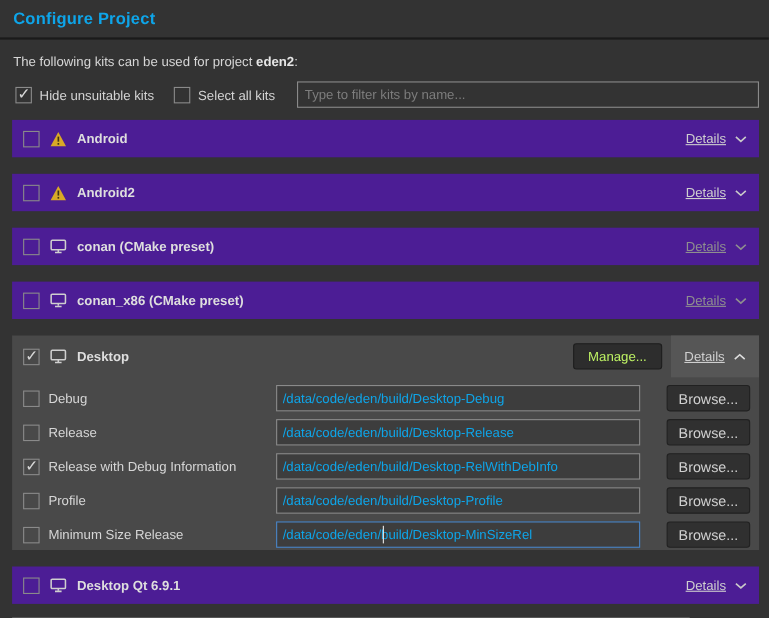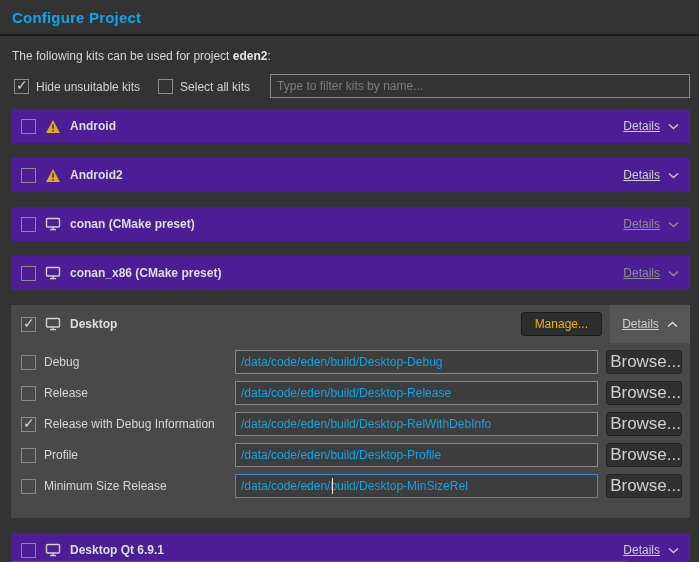--- a/index.html
+++ b/index.html
@@ -20,52 +20,52 @@
   .cb.checked::after { content:"✓"; position:absolute; left:1px; top:-3px; font-size:14px; color:#d8d8d8; }
   .cb-label { margin-left:7px; white-space:nowrap; }
   .filter-input {
     flex:1; margin-left:20px; height:24px; background:#333333;
     border:1px solid #8a8a8a; color:#f0abfc; padding:0 6px;
     font-family:"Liberation Sans", sans-serif; font-size:12px; outline:none;
   }
   .filter-input::placeholder { color:#7d7d7d; }
   .kitlist { margin:11px 9px 0 11px; }
   .kit-row { background:#4c1d95; height:34px; display:flex; align-items:center; padding-left:10px; margin-bottom:15px; }
-  .kit-panel { background:#494949; margin-bottom:15px; padding-bottom:20px; }
+  .kit-panel { background:#494949; margin-bottom:15px; padding-bottom:2px; }
   .panel-header { height:38px; display:flex; align-items:center; padding-left:10px; }
   .kit-icon { margin-left:9px; display:flex; align-items:center; flex:none; }
   .kit-name { font-weight:bold; color:#dedede; margin-left:9px; white-space:nowrap; }
   .spacer { flex:1; }
   .details-toggle {
     display:flex; align-items:center; gap:8px; padding:0 11px; height:100%;
     color:#cfcfcf; cursor:default; flex:none;text-decoration:underline;
   }
   .details-toggle.disabled { color:#8f8f8f; }
   .details-toggle.disabled svg polyline { stroke:#8f8f8f; }
   .details-toggle.active { background:#565656; width:80px; justify-content:center; }
   .manage-btn {
     height:24px; padding:0 13px; margin-right:8px; background:#2d2d2d;
-    border:1px solid #1d1d1d; border-radius:3px; color:#eab308;
+    border:1px solid #1d1d1d; border-radius:3px; color:#bef264;
     font-family:"Liberation Sans", sans-serif; font-size:12px; flex:none;
   }
-  .config-row { display:flex; align-items:center; height:24px; margin:7px 8px 0 10px; }
+  .config-row { display:flex; align-items:center; height:24px; margin:7px 8px 0 10px;gap:16px; }
   .config-label-wrap { display:flex; align-items:center; width:214px; flex:none; }
   .config-label { margin-left:8px; color:#d6d6d6; white-space:nowrap; overflow:hidden; }
   .pathbox { flex:1; position:relative; height:24px; }
   .path-input {
     width:100%; height:24px; background:#3d3d3d; border:1px solid #8a8a8a;
     color:#0ea5e9; padding:0 5px; font-family:"Liberation Sans", sans-serif;
     font-size:12px; outline:none;
   }
   .path-input.focused { border:1px solid #4a86c8; }
   .caret { position:absolute; left:97px; top:4px; width:1px; height:16px; background:#ececec; }
   .browse-btn {
     width:76px; height:24px; margin-left:8px; background:#303030;
     border:1px solid #212121; border-radius:3px; color:#d0d0d0;
-    font-family:"Liberation Sans", sans-serif; font-size:17px; flex:none;text-align:right;
+    font-family:"Liberation Sans", sans-serif; font-size:13px; flex:none;
   }
   .bottom-edge { position:absolute; left:11px; bottom:0; width:616px; height:1px; background:#5c5c5c; }
 </style>
 </head>
 <body>
 
 <div class="titlebar">
   <h1>Configure Project</h1>
 </div>
 

